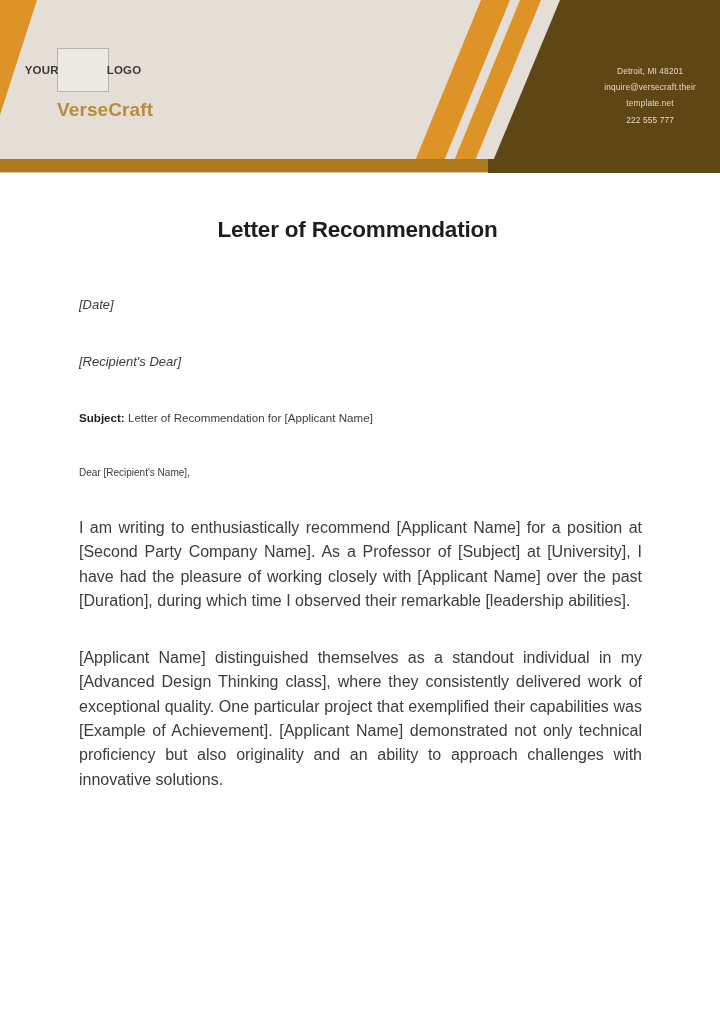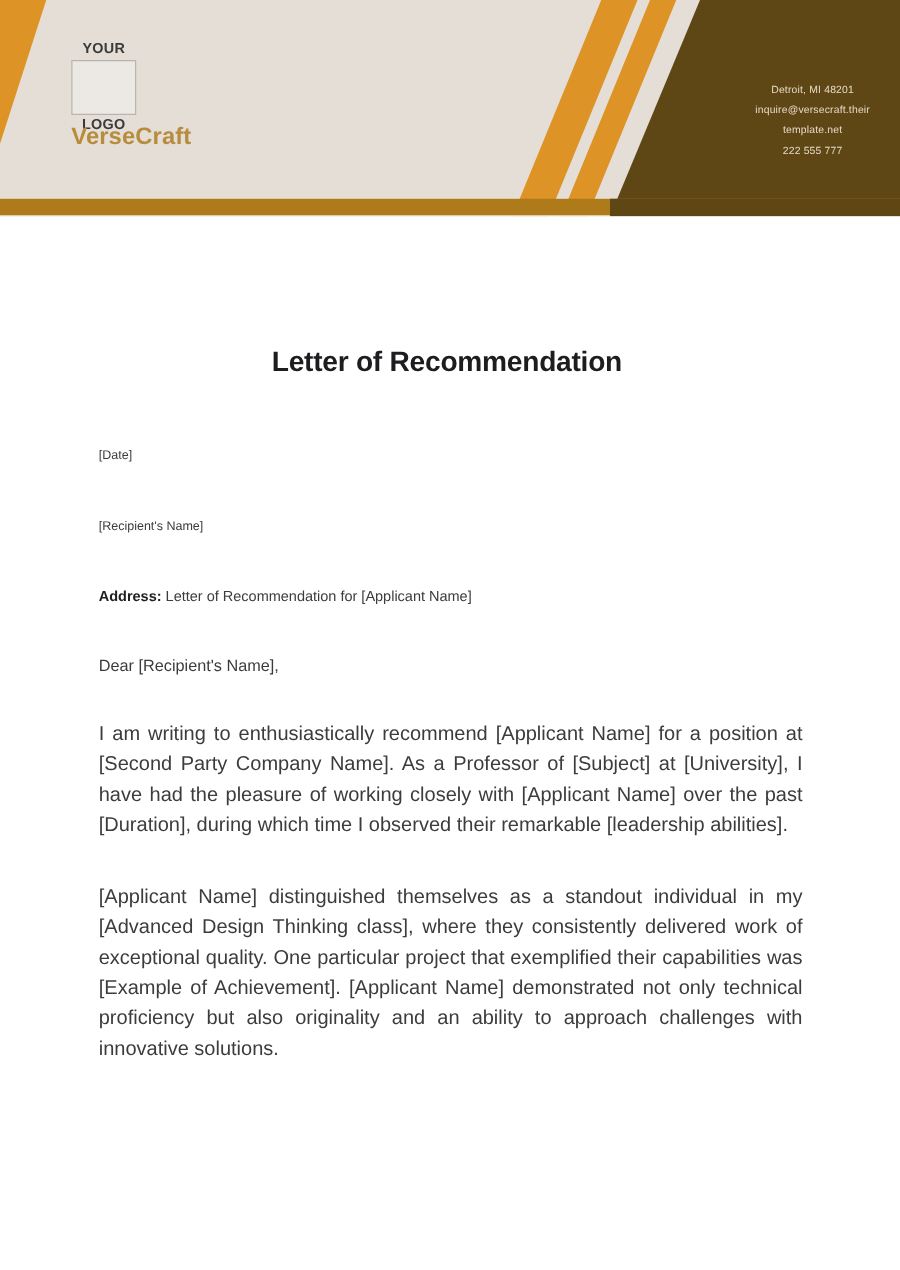--- a/index.html
+++ b/index.html
@@ -42,21 +42,21 @@
     top: 48px;
     width: 230px;
   }
   .logo-box {
     width: 52px;
     height: 44px;
     border: 1px solid #b9b4ae;
     background: #ece8e3;
     box-sizing: border-box;
     display: flex;
-    flex-direction: column;
+    flex-direction: row;
     align-items: center;
     justify-content: center;
     line-height: 1.12;
     gap: 48px;
   }
   .logo-box span {
     font-size: 11.5px;
     font-weight: 700;
     color: #3a3a3a;
     letter-spacing: 0.2px;
@@ -92,44 +92,45 @@
   .doc-inner {
     padding: 0 78px 0 79px;
   }
   .doc-title {
     text-align: center;
     font-size: 22.5px;
     font-weight: 700;
     color: #1d1d1f;
     letter-spacing: -0.2px;
     margin: 0;
-    padding-top: 104px;
+    padding-top: 44px;
     padding-right: 6px;
   }
   .meta {
     margin-top: 46px;
   }
   .meta-line {
-    font-size: 10px;
+    font-size: 13px;
     color: #3c3c3c;
     line-height: 31px;
+    font-style: italic;
   }
   .recipient {
     margin-top: 26px;
   }
   .subject {
     margin-top: 31px;
     font-size: 11.6px;
     color: #3c3c3c;
     line-height: 20px;
   }
   .subject b { font-weight: 700; color: #1f1f1f; }
   .salutation {
     margin-top: 35px;
-    font-size: 13px;
+    font-size: 10px;
     color: #3c3c3c;
     line-height: 20px;
   }
   .para {
     margin-top: 33px;
     font-size: 16px;
     color: #3c3c3c;
     line-height: 24.3px;
     text-align: justify;
     text-justify: inter-word;
@@ -178,24 +179,24 @@
   <div class="doc">
     <div class="doc-inner">
 
       <h1 class="doc-title">Letter of Recommendation</h1>
 
       <div class="meta">
         <div class="meta-line">[Date]</div>
       </div>
 
       <div class="recipient">
-        <div class="meta-line">[Recipient's Name]</div>
+        <div class="meta-line">[Recipient's Dear]</div>
       </div>
 
-      <div class="subject"><b>Address:</b><span> Letter of Recommendation for [Applicant Name]</span></div>
+      <div class="subject"><b>Subject:</b><span> Letter of Recommendation for [Applicant Name]</span></div>
 
       <div class="salutation">Dear [Recipient's Name],</div>
 
       <p class="para">I am writing to enthusiastically recommend [Applicant Name] for a position at [Second Party Company Name]. As a Professor of [Subject] at [University], I have had the pleasure of working closely with [Applicant Name] over the past [Duration], during which time I observed their remarkable [leadership abilities].</p>
       <p class="para">[Applicant Name] distinguished themselves as a standout individual in my [Advanced Design Thinking class], where they consistently delivered work of exceptional quality. One particular project that exemplified their capabilities was [Example of Achievement]. [Applicant Name] demonstrated not only technical proficiency but also originality and an ability to approach challenges with innovative solutions.</p>
 
     </div>
   </div>
 
 </div>

